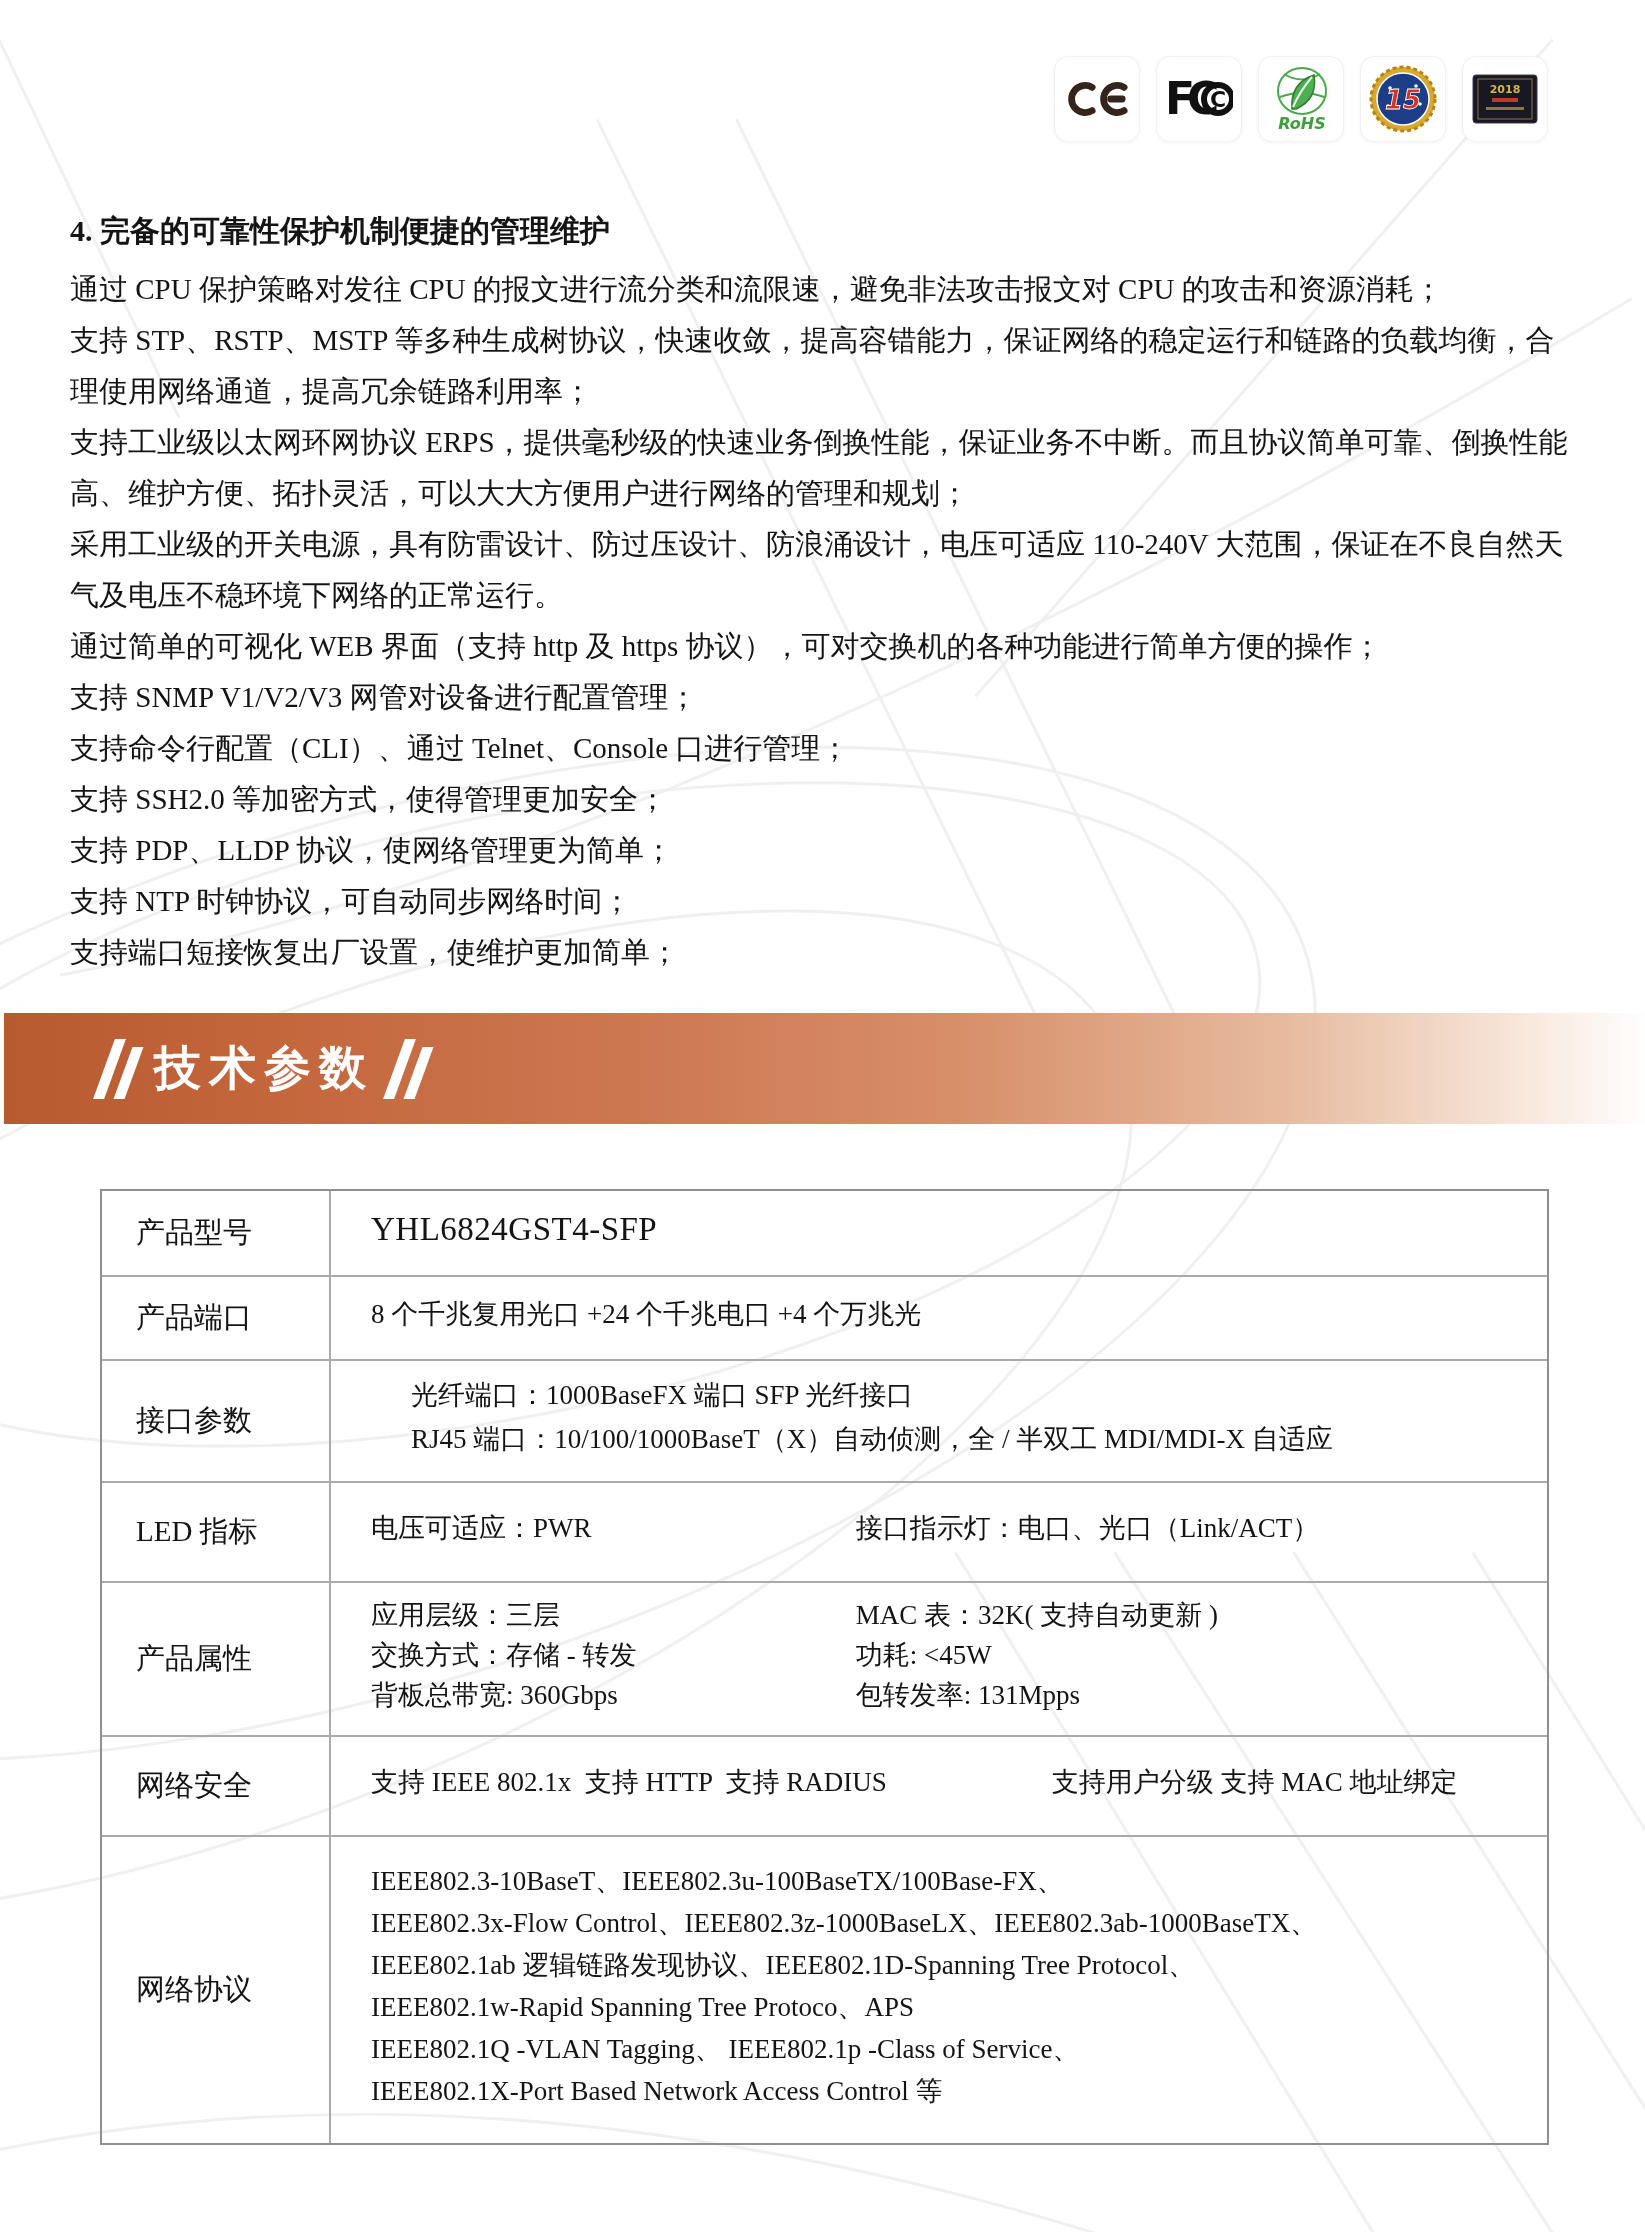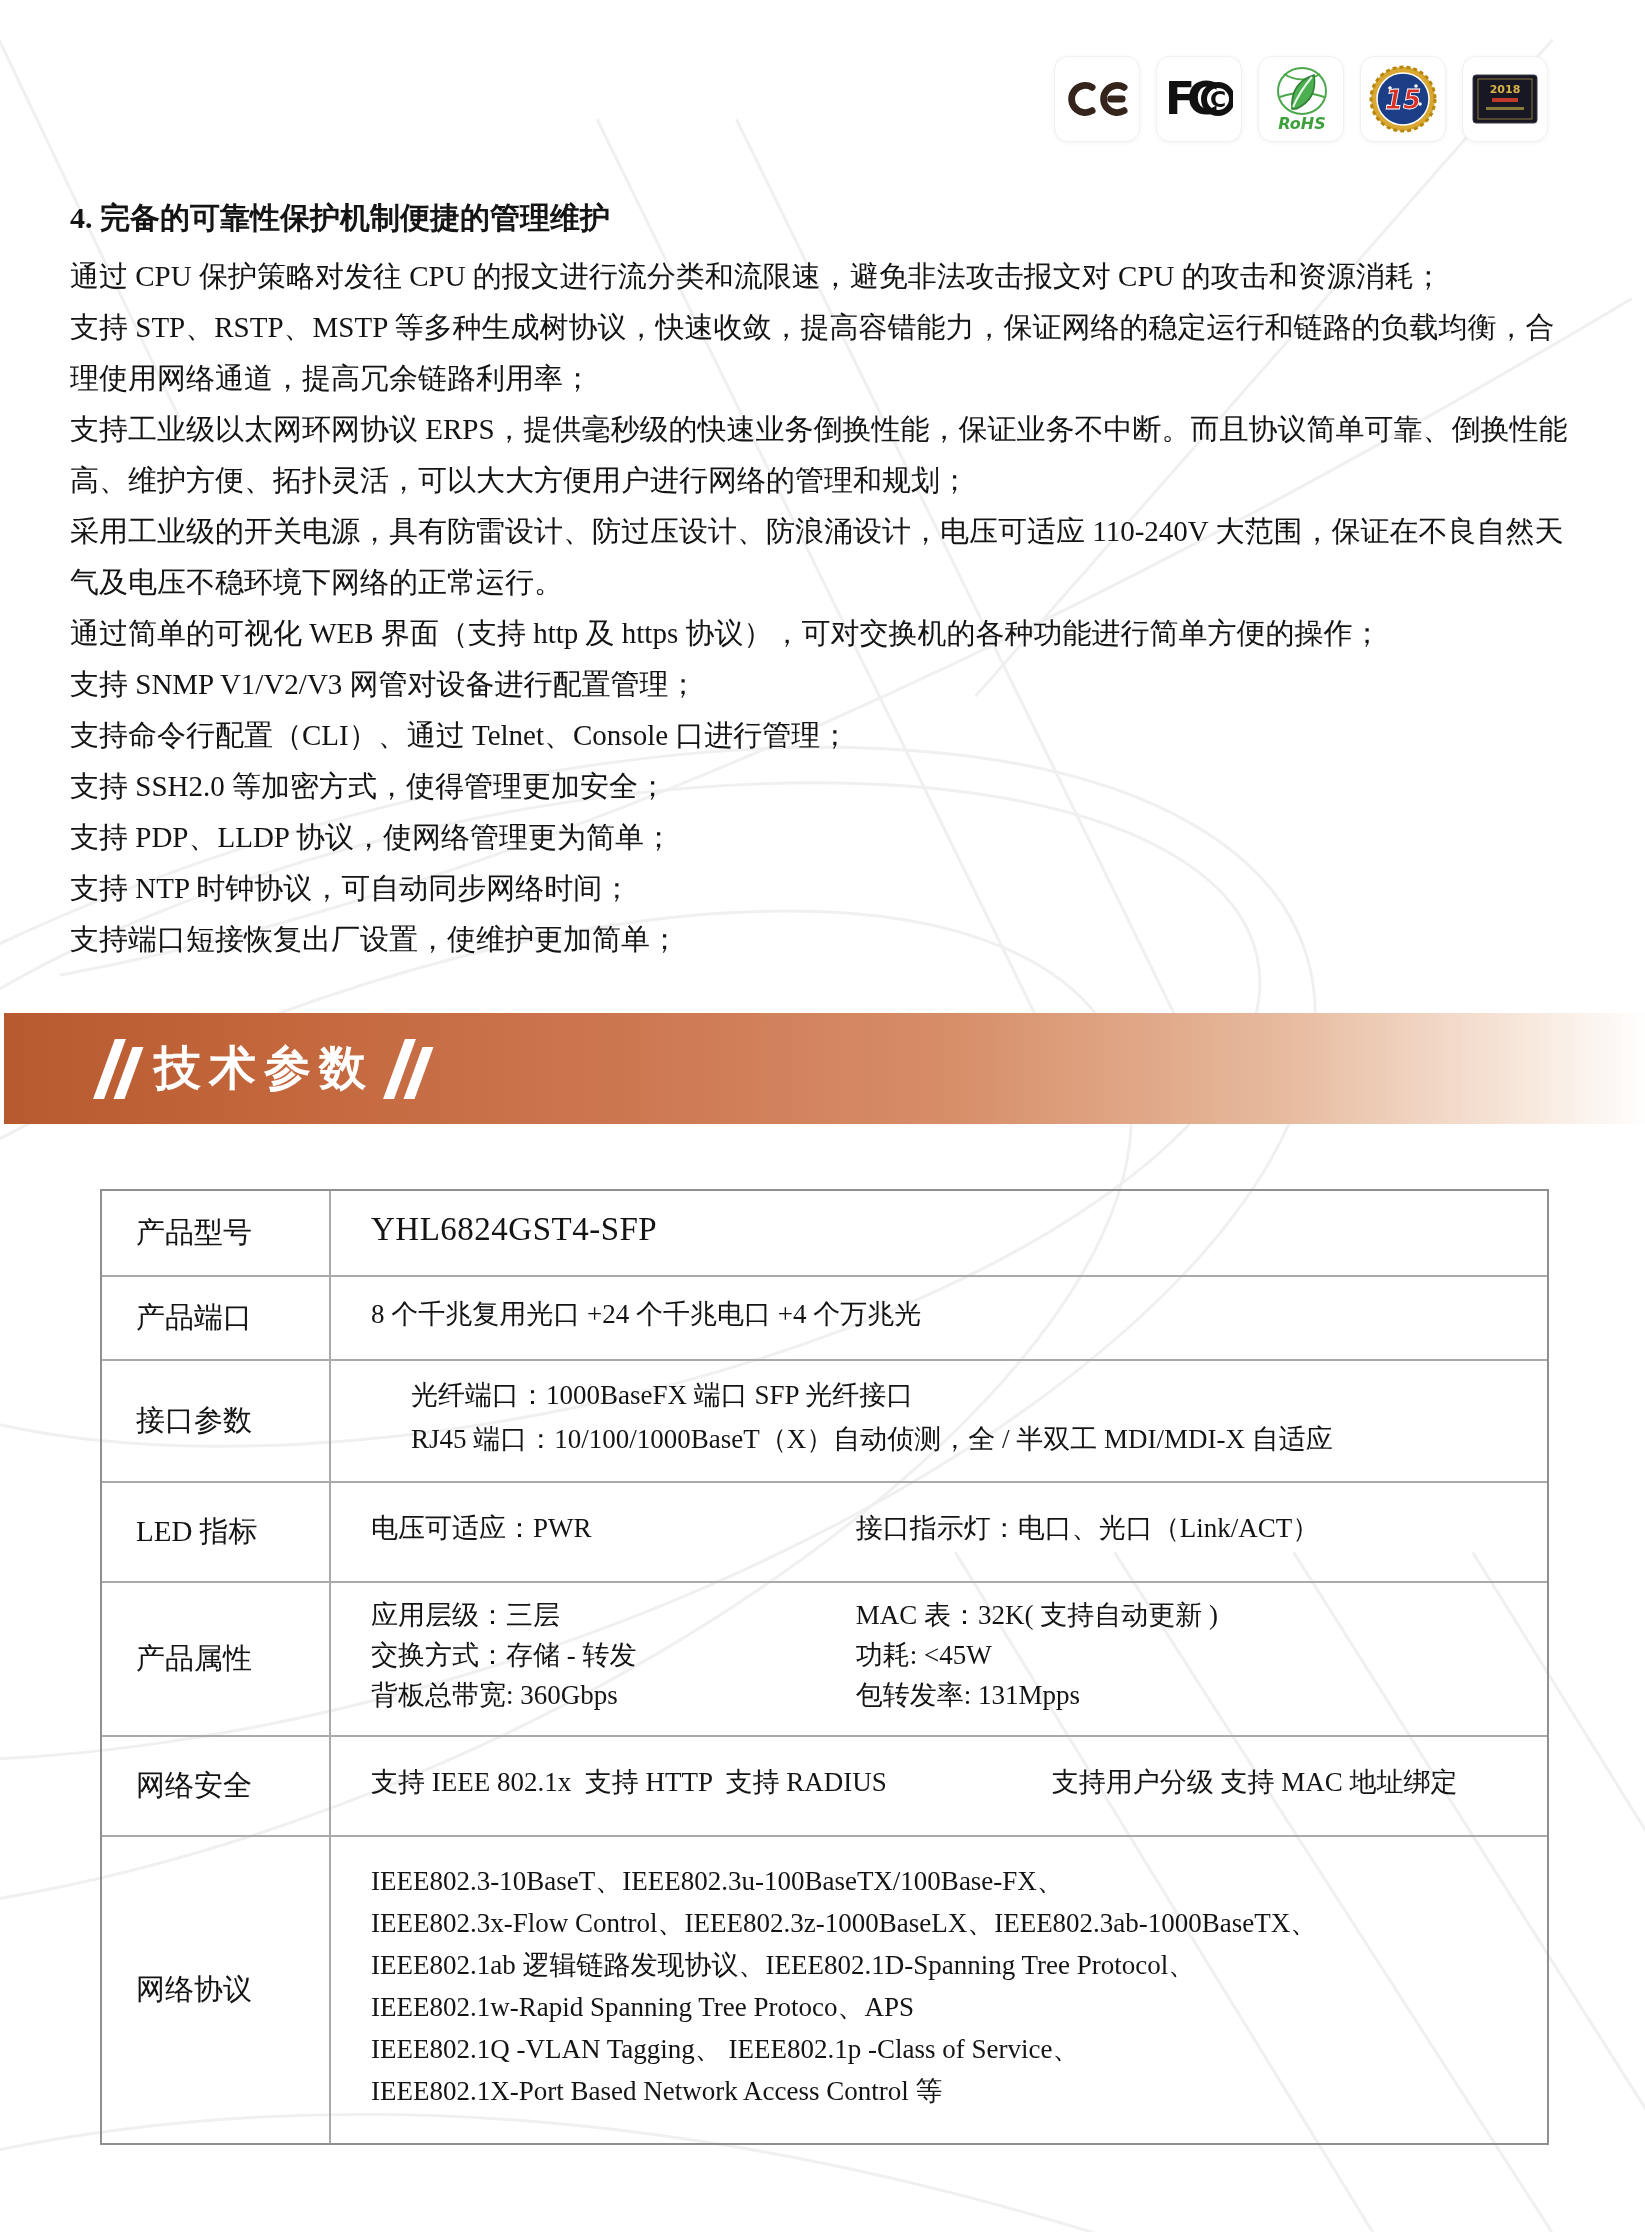--- a/index.html
+++ b/index.html
@@ -10,21 +10,21 @@
   .bg-curves { position:absolute; left:0; top:0; width:1646px; height:2233px; pointer-events:none; }
 
   
   .certs { position:absolute; top:56px; right:98px; display:flex; gap:16px; }
   .cert-card {
     width:84px; height:84px; background:#fff; border:1px solid #f1f1f1; border-radius:14px;
     box-shadow:0 1px 4px rgba(0,0,0,0.05); display:flex; align-items:center; justify-content:center;
   }
 
   
-  .content { position:absolute; left:70px; top:195px; width:1508px; }
+  .content { position:absolute; left:70px; top:208px; width:1508px; }
   .heading { font-size:30px; font-weight:bold; margin:0 0 10px 0; line-height:46px; }
   .para { font-size:29px; line-height:51px; margin:0; }
 
   
   .banner {
     position:absolute; left:4px; top:1013px; width:1646px; height:111px;
     background:linear-gradient(90deg,#b75a30 0%,#c3663c 16%,#cd7751 38%,#d78f69 58%,
                #e7bb9f 78%,#f7e6da 92%,#ffffff 100%);
     display:flex; align-items:center;
   }

